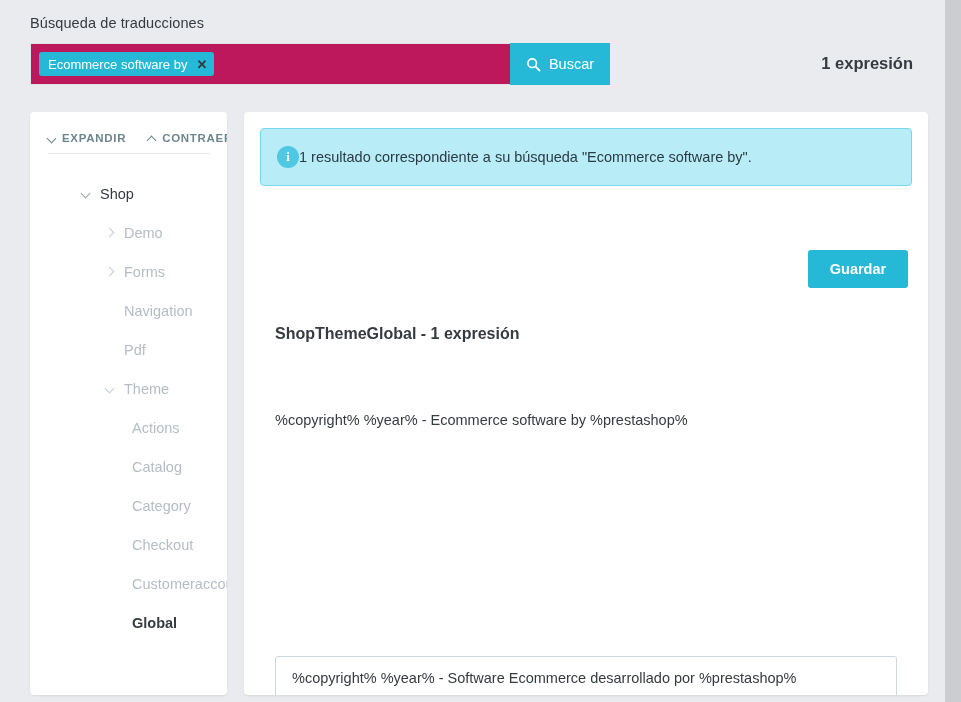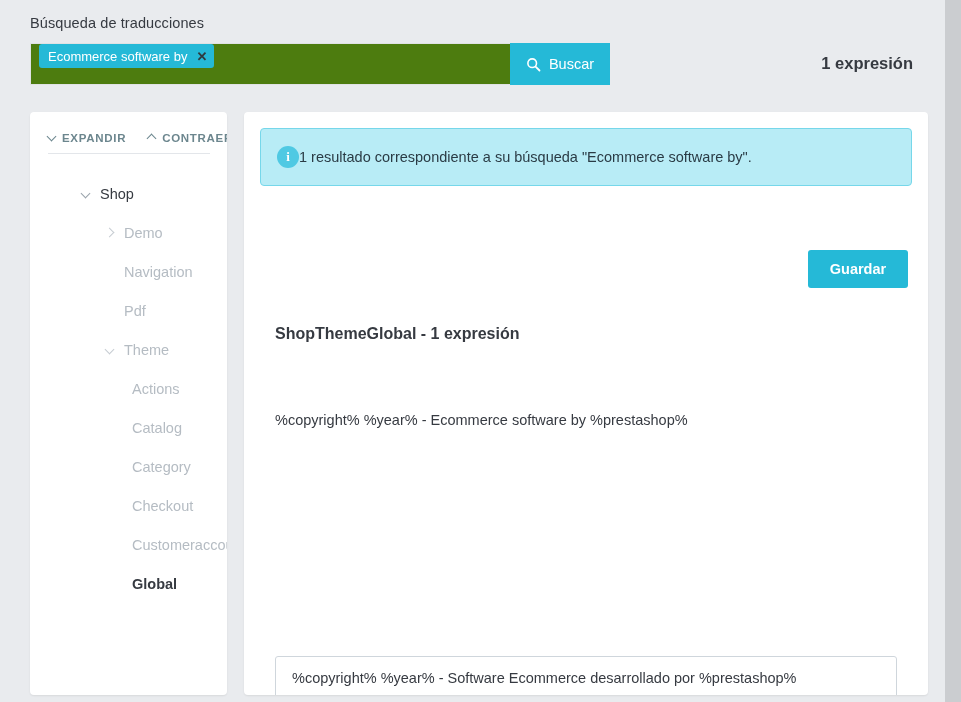--- a/index.html
+++ b/index.html
@@ -51,26 +51,26 @@
     left: 30px; top: 43px;
   }
   .search-field-wrap {
     display: inline-flex;
     align-items: stretch;
     vertical-align: top;
   }
   .tags-input {
     width: 480px;
     height: 42px;
-    background: #4d7c0f;
+    background: #be185d;
     border: 1px solid #e0e2e4;
     border-right: none;
     box-sizing: border-box;
     display: flex;
-    align-items: flex-start;
+    align-items: center;
     padding: 0 8px;
     gap: 6px;
   }
   .tag-chip {
     display: inline-flex;
     align-items: center;
     background: #25b9d7;
     color: #ffffff;
     height: 24px;
     border-radius: 3px;
@@ -143,21 +143,21 @@
     border-bottom: 1px solid #e3e6ea;
     display: flex;
     gap: 22px;
     font-size: 11.5px;
     font-weight: bold;
     letter-spacing: .7px;
     color: #6c868e;
   }
   .tree-controls span.ctl {
     display: inline-flex;
-    align-items: flex-start;
+    align-items: center;
     gap: 5px;
     cursor: pointer;
     white-space: nowrap;
   }
   .chev {
     display: inline-block;
     width: 9px; height: 9px;
     position: relative;
   }
   .chev::before {
@@ -335,20 +335,26 @@
           </span>
           <span class="lbl">Shop</span>
         </div>
         <div class="tree-item lvl1 muted">
           <span class="arrow">
             <i class="chev right"></i>
           </span>
           <span class="lbl">Demo</span>
         </div>
         <div class="tree-item lvl1 muted">
+          <span class="arrow">
+            <i class="chev right"></i>
+          </span>
+          <span class="lbl">Forms</span>
+        </div>
+        <div class="tree-item lvl1 muted">
           <span class="arrow empty"></span>
           <span class="lbl">Navigation</span>
         </div>
         <div class="tree-item lvl1 muted">
           <span class="arrow empty"></span>
           <span class="lbl">Pdf</span>
         </div>
         <div class="tree-item lvl1 muted">
           <span class="arrow">
             <i class="chev"></i>

